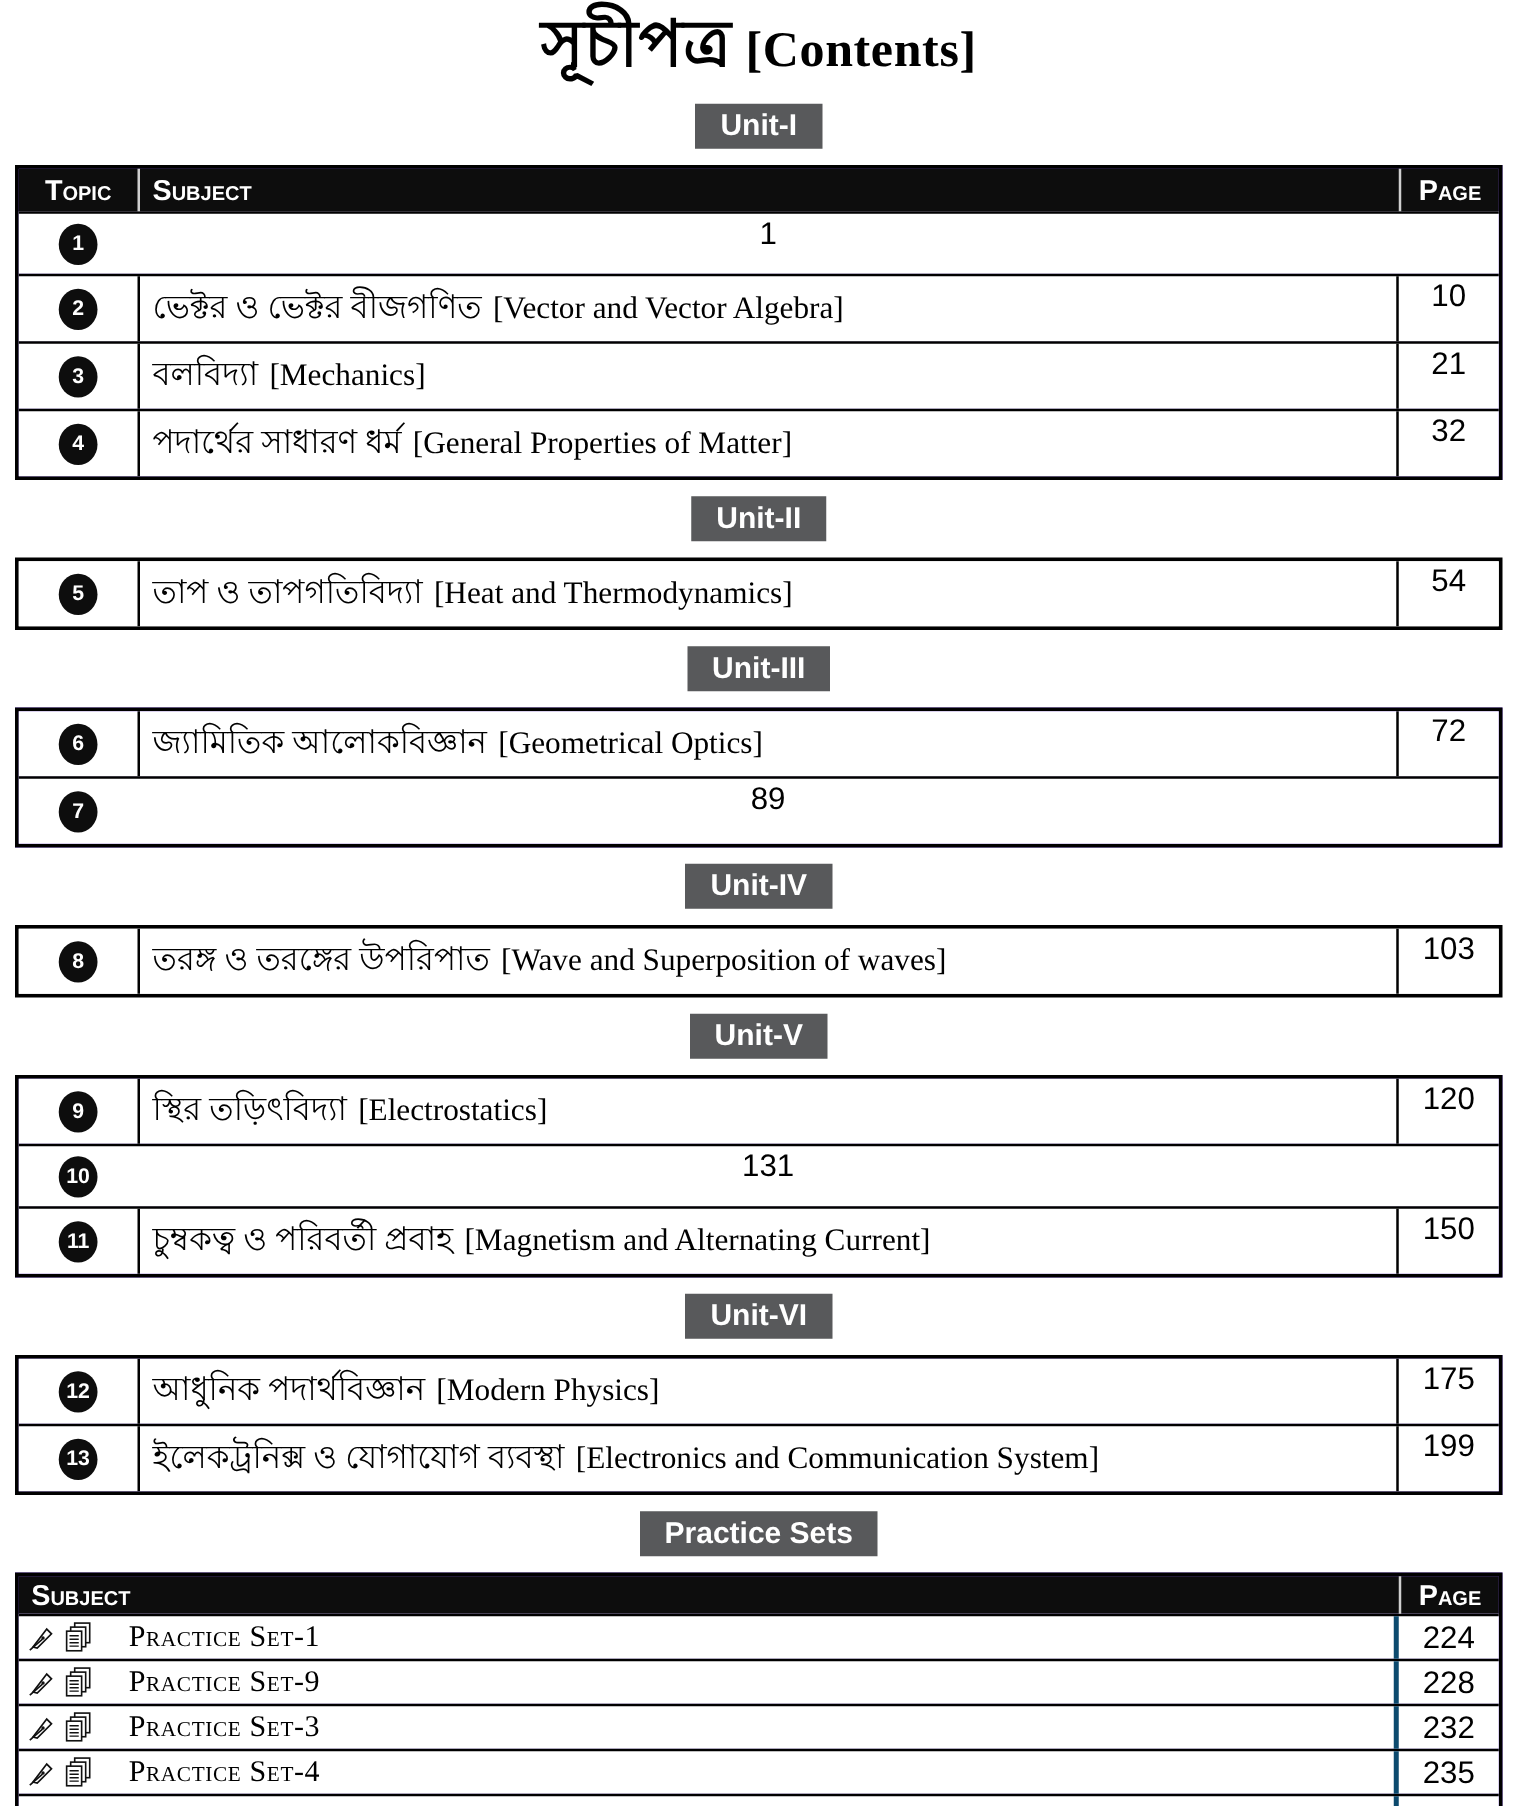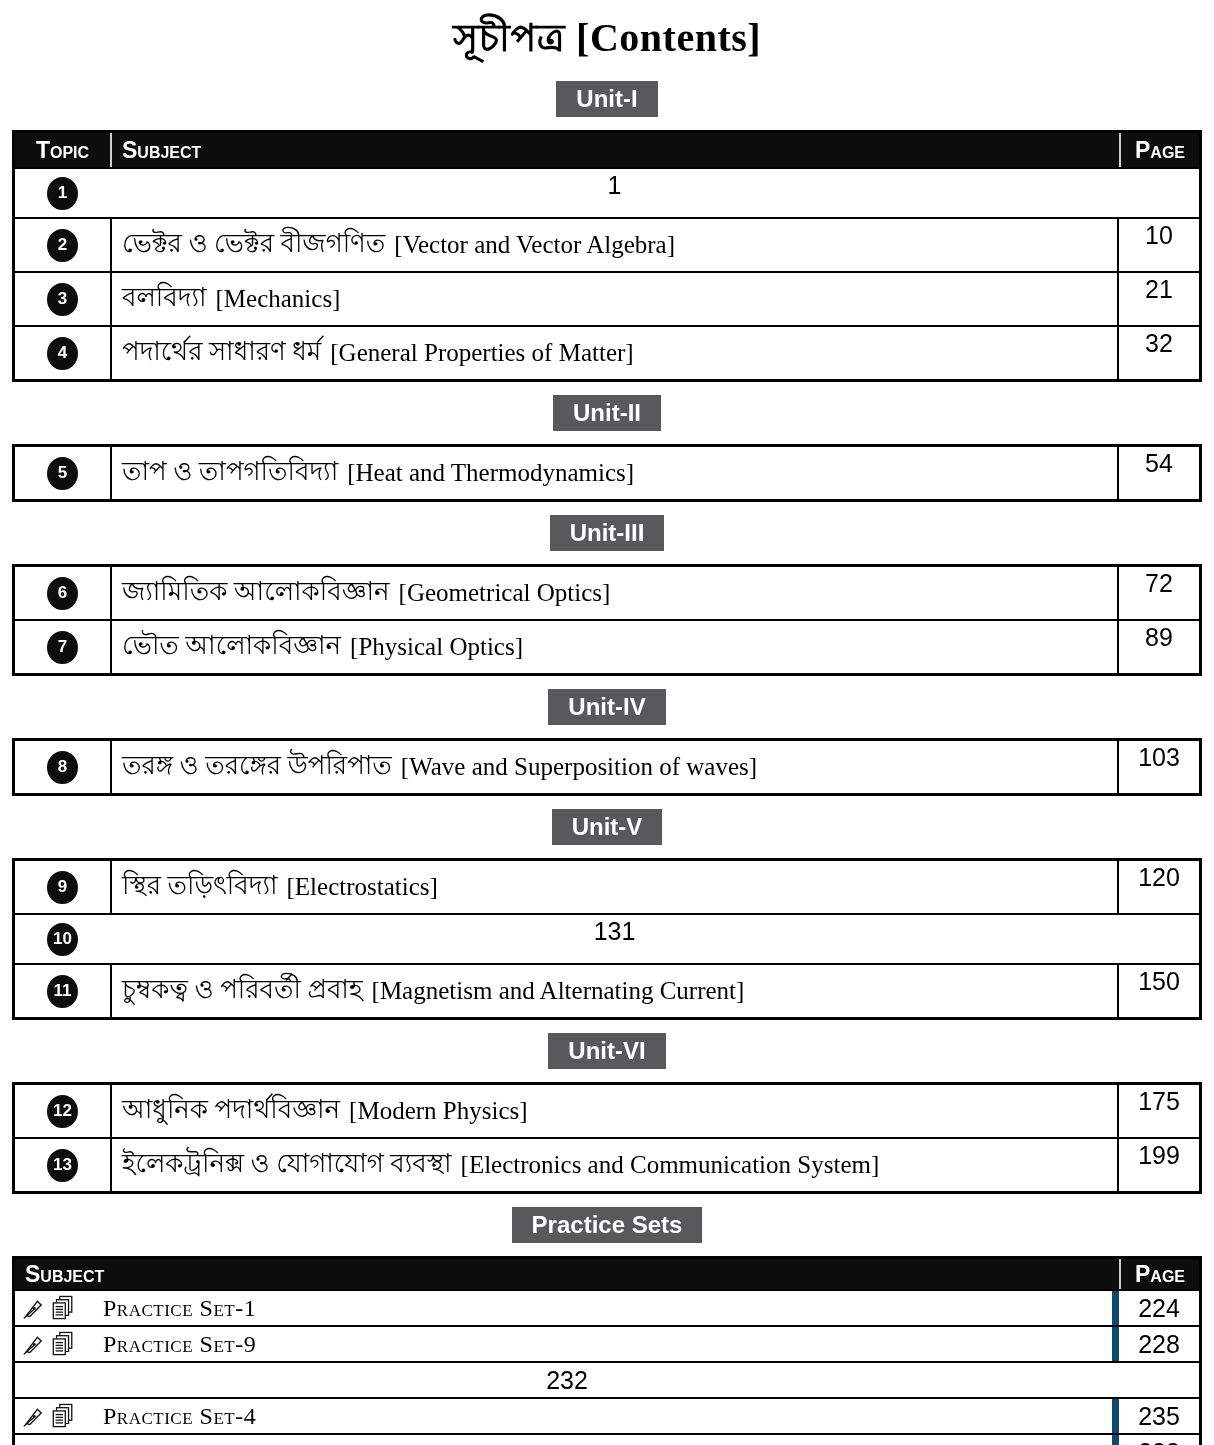--- a/index.html
+++ b/index.html
@@ -12,21 +12,21 @@
 
   
   .title{
     text-align:center;
     font-weight:bold;
     font-size:42px;
     line-height:54px;
     margin-bottom:16px;
     letter-spacing:0.5px;
   }
-  .title .bn{font-size:38px;}
+  .title .bn{font-size:52px;}
   .title .en{font-size:40px;}
 
   
   .badge{
     display:block;
     width:fit-content;
     margin:0 auto 13px auto;
     background:#58595b;
     color:#ffffff;
     font-family:"Liberation Sans", sans-serif;
@@ -97,21 +97,21 @@
   }
   .t-main .row{min-height:48px;}
   .t-single .row{min-height:52px;}
 
   
   .ptbl .row{min-height:34px;}
   .p-subject{
     display:flex;align-items:center;
     padding:2px 8px;
     gap:6px;
-    border-right:7px solid #0c4a6e;
+    border-right:4px solid #0c4a6e;
   }
   .p-label{
     font-variant:small-caps;
     font-size:24px;
     letter-spacing:0.5px;
     margin-left:22px;
   }
   .icon{display:inline-flex;align-items:center;}
   .icon svg{display:block;}
   .ptbl .c-page{align-items:center;padding-top:0;}
@@ -194,24 +194,20 @@
       <div class="cell c-subject">
         <span class="bn">জ্যামিতিক আলোকবিজ্ঞান</span>
         <span class="en">[Geometrical Optics]</span>
       </div>
       <div class="cell c-page">72</div>
     </div>
     <div class="row grid3">
       <div class="cell c-topic">
           <span class="numcircle">7</span>
         </div>
-      <div class="cell c-subject">
-        <span class="bn">ভৌত আলোকবিজ্ঞান</span>
-        <span class="en">[Physical Optics]</span>
-      </div>
       <div class="cell c-page">89</div>
     </div>
   </div>
 
   <div class="badge">Unit-IV</div>
   <div class="tbl t-single">
     <div class="row grid3">
       <div class="cell c-topic">
           <span class="numcircle">8</span>
         </div>
@@ -322,40 +318,58 @@
               <rect x="2.5" y="8.5" width="13" height="17" fill="#fff" stroke="#111" stroke-width="1.4"></rect>
               <path d="M5 12.5h8M5 15.5h8M5 18.5h8M5 21.5h8" stroke="#111" stroke-width="1.2"></path>
             </svg>
         </span>
         <span class="p-label">Practice Set-9</span>
       </div>
       <div class="cell c-page">228</div>
     </div>
 
     <div class="row grid2">
-      <div class="cell c-page">232</div>
-    </div>
-
-    <div class="row grid2">
       <div class="cell p-subject">
         <span class="icon">
           <svg width="22" height="22" viewBox="0 0 26 26">
               <path d="M4 22 L17 5 L21.5 9.5 L8 23 Z" fill="#fff" stroke="#111" stroke-width="1.6"></path>
               <circle cx="13.5" cy="13.5" r="1.6" fill="#111"></circle>
               <path d="M1 25 L13 14.5" stroke="#111" stroke-width="1.6"></path>
             </svg>
         </span>
         <span class="icon">
           <svg width="24" height="26" viewBox="0 0 26 28">
               <rect x="9.5" y="1.5" width="13" height="17" fill="#fff" stroke="#111" stroke-width="1.4"></rect>
               <rect x="6" y="5" width="13" height="17" fill="#fff" stroke="#111" stroke-width="1.4"></rect>
               <rect x="2.5" y="8.5" width="13" height="17" fill="#fff" stroke="#111" stroke-width="1.4"></rect>
               <path d="M5 12.5h8M5 15.5h8M5 18.5h8M5 21.5h8" stroke="#111" stroke-width="1.2"></path>
             </svg>
         </span>
+        <span class="p-label">Practice Set-3</span>
+      </div>
+      <div class="cell c-page">232</div>
+    </div>
+
+    <div class="row grid2">
+      <div class="cell p-subject">
+        <span class="icon">
+          <svg width="22" height="22" viewBox="0 0 26 26">
+              <path d="M4 22 L17 5 L21.5 9.5 L8 23 Z" fill="#fff" stroke="#111" stroke-width="1.6"></path>
+              <circle cx="13.5" cy="13.5" r="1.6" fill="#111"></circle>
+              <path d="M1 25 L13 14.5" stroke="#111" stroke-width="1.6"></path>
+            </svg>
+        </span>
+        <span class="icon">
+          <svg width="24" height="26" viewBox="0 0 26 28">
+              <rect x="9.5" y="1.5" width="13" height="17" fill="#fff" stroke="#111" stroke-width="1.4"></rect>
+              <rect x="6" y="5" width="13" height="17" fill="#fff" stroke="#111" stroke-width="1.4"></rect>
+              <rect x="2.5" y="8.5" width="13" height="17" fill="#fff" stroke="#111" stroke-width="1.4"></rect>
+              <path d="M5 12.5h8M5 15.5h8M5 18.5h8M5 21.5h8" stroke="#111" stroke-width="1.2"></path>
+            </svg>
+        </span>
         <span class="p-label">Practice Set-4</span>
       </div>
       <div class="cell c-page">235</div>
     </div>
 
     <div class="row grid2">
       <div class="cell p-subject">
         
         
         

